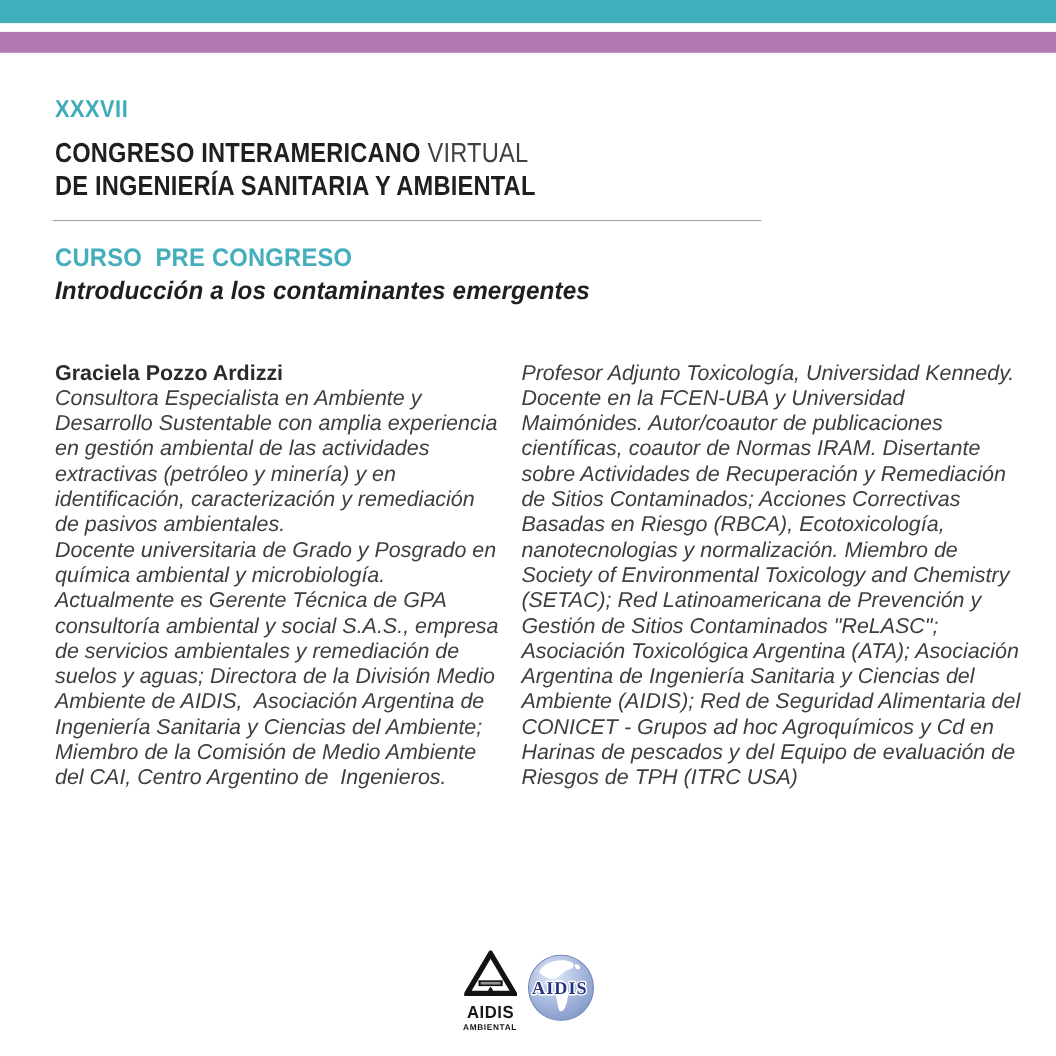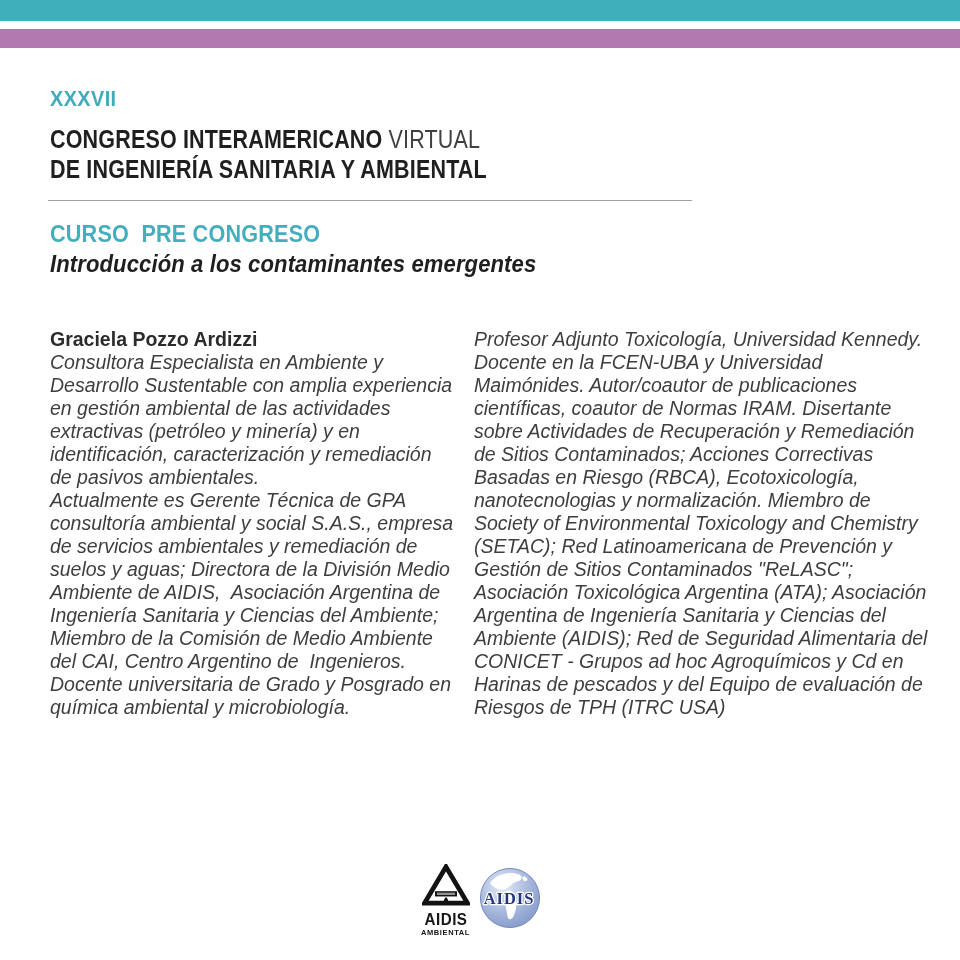--- a/index.html
+++ b/index.html
@@ -87,22 +87,22 @@
 
   <div class="divider"></div>
 
   <div class="course-label">CURSO  PRE CONGRESO</div>
   <div class="course-name">Introducción a los contaminantes emergentes</div>
 
   <div class="columns">
     <div class="col col-left">
       <div class="speaker-name">Graciela Pozzo Ardizzi</div>
       <p>Consultora Especialista en Ambiente y Desarrollo Sustentable con amplia experiencia en gestión ambiental de las actividades extractivas (petróleo y minería) y en identificación, caracterización y remediación de pasivos ambientales.</p>
+      <p>Docente universitaria de Grado y Posgrado en química ambiental y microbiología.</p>
       <p>Actualmente es Gerente Técnica de GPA consultoría ambiental y social S.A.S., empresa de servicios ambientales y remediación de suelos y aguas; Directora de la División Medio Ambiente de AIDIS,  Asociación Argentina de Ingeniería Sanitaria y Ciencias del Ambiente; Miembro de la Comisión de Medio Ambiente del CAI, Centro Argentino de  Ingenieros.</p>
-      <p>Docente universitaria de Grado y Posgrado en química ambiental y microbiología.</p>
     </div>
     <div class="col col-right">
       <p>Profesor Adjunto Toxicología, Universidad Kennedy. Docente en la FCEN-UBA y Universidad Maimónides. Autor/coautor de publicaciones científicas, coautor de Normas IRAM. Disertante sobre Actividades de Recuperación y Remediación de Sitios Contaminados; Acciones Correctivas Basadas en Riesgo (RBCA), Ecotoxicología, nanotecnologias y normalización. Miembro de Society of Environmental Toxicology and Chemistry (SETAC); Red Latinoamericana de Prevención y Gestión de Sitios Contaminados "ReLASC"; Asociación Toxicológica Argentina (ATA); Asociación Argentina de Ingeniería Sanitaria y Ciencias del Ambiente (AIDIS); Red de Seguridad Alimentaria del CONICET - Grupos ad hoc Agroquímicos y Cd en Harinas de pescados y del Equipo de evaluación de Riesgos de TPH (ITRC USA)</p>
     </div>
   </div>
 
   <div class="footer">
 
     <div class="logo-arg">
       <svg width="48" height="42" viewBox="0 0 50 44">

